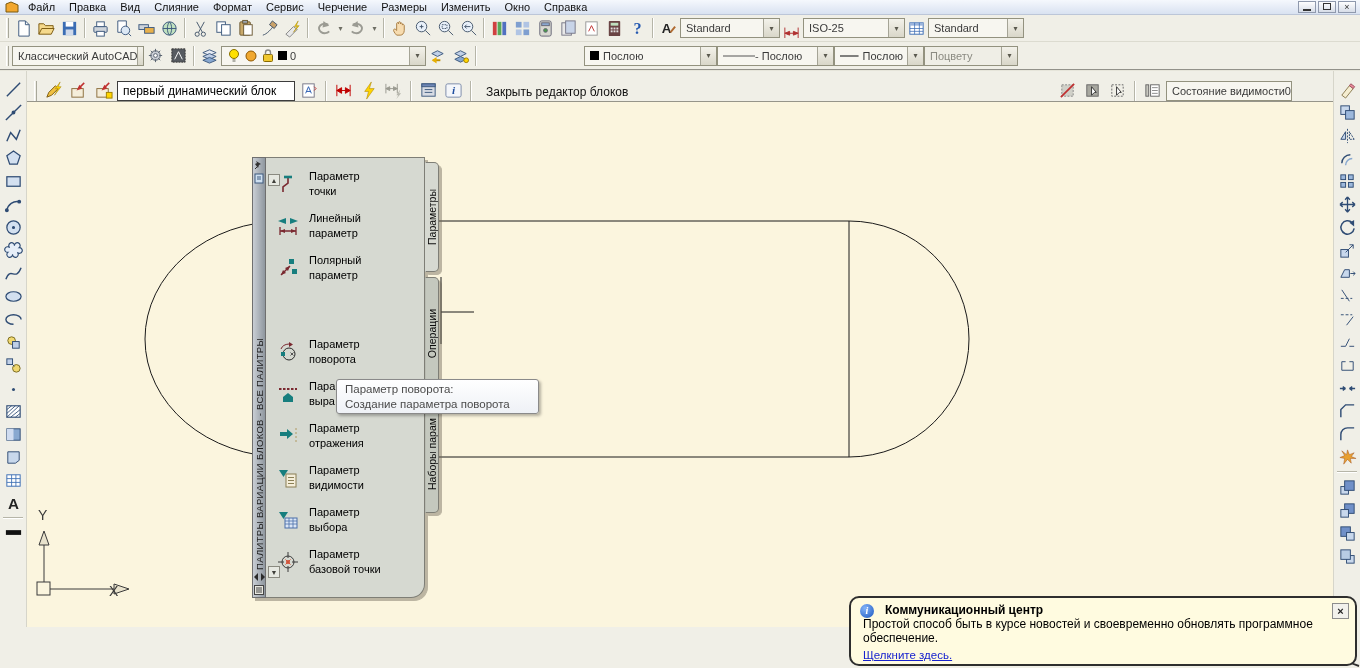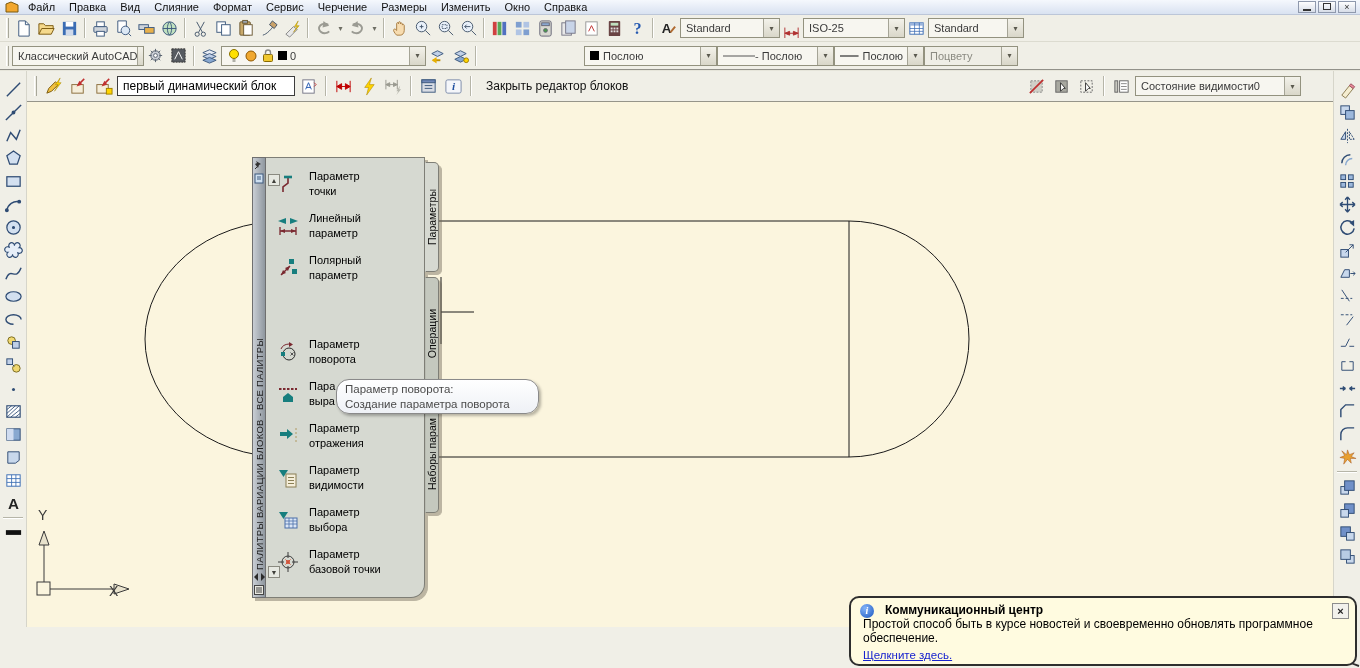--- a/index.html
+++ b/index.html
@@ -19,21 +19,21 @@
 #row1{left:0;top:15px;width:1360px;height:27px;padding-left:3px;border-bottom:1px solid #dcdbd0}
 #row2{left:0;top:42px;width:1360px;height:29px;padding-left:3px;border-bottom:2px groove #e6e5da}
 .tb{width:23px;height:22px;min-width:23px;display:flex;align-items:center;justify-content:center}
 .tbsm{width:11px;min-width:11px;height:22px;display:flex;align-items:center;justify-content:center;color:#6e6e64;font-size:8px}
 .sep{width:2px;height:20px;min-width:2px;border-left:1px solid #b6b5a8;border-right:1px solid #fff;margin:0 3px}
 .grip{width:3px;min-width:3px;height:20px;border-left:1px solid #fff;border-right:1px solid #a8a79a;margin:0 3px}
 .combo{height:20px;background:#f7f6f0;border:1px solid #93927f;display:flex;align-items:center;padding-left:5px;color:#3a3a3a;white-space:nowrap;overflow:hidden}
 .combo .arr{margin-left:auto;width:16px;min-width:16px;align-self:stretch;background:linear-gradient(#f3f2ea,#d9d7c9);border-left:1px solid #a5a496;display:flex;align-items:center;justify-content:center;color:#5a594e;font-size:8px}
 .combo.disabled{color:#8b8b82;background:#efeee6}
 
-.beditor{left:27px;top:71px;width:1306px;height:31px;display:flex;align-items:center;background:#F0EFE7;border-bottom:1px solid #96958a;padding-left:4px;gap:2px}
+.beditor{left:27px;top:71px;width:1306px;height:31px;display:flex;align-items:flex-end;background:#F0EFE7;border-bottom:1px solid #96958a;padding-left:4px;gap:2px}
 .ed-input{width:178px;height:20px;border:1px solid #3c3c3c;background:#fff;font:12px "Liberation Sans",sans-serif;padding-left:5px}
 .tbtext{padding:2px 9px;font-size:12px;white-space:nowrap}
 
 .leftbar{left:0;top:71px;width:27px;height:556px;background:#F0EFE7;border-right:1px solid #d6d5ca;display:flex;flex-direction:column;align-items:center;padding-top:7px;gap:1px}
 .rightbar{left:1333px;top:71px;width:27px;height:556px;background:#F0EFE7;border-left:1px solid #d6d5ca;display:flex;flex-direction:column;align-items:center;padding-top:7px;gap:1px}
 .hsep{width:20px;height:2px;min-height:2px;border-top:1px solid #b6b5a8;border-bottom:1px solid #fff;margin:2px 0}
 
 .canvas{left:27px;top:102px;width:1306px;height:525px;background:#FBF5DE}
 
 .palette{left:252px;top:157px;width:187px;height:441px;z-index:40;filter:drop-shadow(3px 3px 0 rgba(110,105,88,.45))}
@@ -43,21 +43,21 @@
 .pbody{position:absolute;left:14px;top:0;width:159px;height:441px;background:#D6D9D1;border:1px solid #7e7e76;border-left:none;border-bottom-right-radius:14px}
 .pitem{position:absolute;left:8px;width:148px;height:40px;display:flex;align-items:center;gap:7px}
 .picon{width:28px;min-width:28px;display:flex;justify-content:center}
 .plbl{font-size:11px;line-height:15px;color:#000}
 .scrollbtn{position:absolute;width:12px;height:12px;border:1px solid #8a8a80;background:#e6e8e1;font-size:7px;display:flex;align-items:center;justify-content:center;color:#3f3f3a}
 .ptabs{position:absolute;left:173px;top:0;width:14px;height:441px}
 .ptab{position:absolute;left:0;width:14px;border:1px solid #7e7e76;border-left-color:#b9bcb2;border-radius:0 5px 5px 0;background:#c4c8be;display:flex;align-items:center;justify-content:center}
 .ptab.active{background:#D6D9D1;border-left-color:#D6D9D1}
 .ptab .vt{font-size:10.5px;color:#0d0d0d}
 
-.tooltip{left:336px;top:379px;width:203px;height:35px;background:linear-gradient(#ffffff,#eef1f6);border:1px solid #8a8a8a;border-radius:13px;z-index:50;padding:2px 8px;font-size:11.5px;color:#4b4b4b;line-height:15px;box-shadow:2px 2px 3px rgba(0,0,0,.28);white-space:nowrap}
+.tooltip{left:336px;top:379px;width:203px;height:35px;background:linear-gradient(#ffffff,#eef1f6);border:1px solid #8a8a8a;border-radius:3px;z-index:50;padding:2px 8px;font-size:11.5px;color:#4b4b4b;line-height:15px;box-shadow:2px 2px 3px rgba(0,0,0,.28);white-space:nowrap}
 
 .balloon{left:849px;top:596px;width:508px;height:70px;background:#FFFBE0;border:2px solid #2e2e2e;border-radius:10px;z-index:60;padding:5px 10px 4px 12px}
 .balloon .btitle{font-size:12px;font-weight:bold;margin-left:22px;color:#000}
 .balloon .bbody{font-size:12px;color:#000}
 .balloon .blink{display:inline-block;margin-top:4px;color:#1822CE;text-decoration:underline;font-size:11.5px}
 .b-close{position:absolute;right:6px;top:5px;width:17px;height:16px;border:1px solid #8d8d8d;background:#f2f1ec;text-align:center;line-height:14px;font-size:11px;font-weight:bold;color:#222}
 .b-info{position:absolute;left:9px;top:6px;width:14px;height:14px;border-radius:50%;background:radial-gradient(circle at 35% 30%,#82b3f8,#1b57c0);color:#fff;font:italic bold 10px "Liberation Serif",serif;text-align:center;line-height:14px}
 .b-tail{left:1338px;top:650px;z-index:59}
 
 .cmd{left:0;top:627px;width:1360px;height:41px;background:#fff;border-top:1px solid #4e4e4e;z-index:30;font-family:"Liberation Mono",monospace;font-size:13px;color:#000}
@@ -485,21 +485,21 @@
         </svg>
       </span>
     <span class="sep"></span>
     <span class="tb">
         <svg width="19" height="19" viewBox="0 0 20 20">
           <rect x="3" y="4" width="3" height="12" fill="#c8c8c0" stroke="#666"></rect>
           <rect x="8" y="4" width="9" height="12" fill="#fff" stroke="#666"></rect>
           <path d="M9.5 7h6M9.5 10h6M9.5 13h6" stroke="#888"></path>
         </svg>
       </span>
-    <span class="combo" style="width:166px;margin-right:32px">
+    <span class="combo" style="width:126px;margin-right:41px">
         <span>Состояние видимости0</span>
         <span class="arr">▾</span>
       </span>
   </div>
 
   <div class="leftbar abs">
     <span class="tb">
         <svg width="19" height="19" viewBox="0 0 20 20" stroke="#2F4C74" stroke-width="1.5" fill="none">
           <path d="M3 17L17 3"></path>
         </svg>

